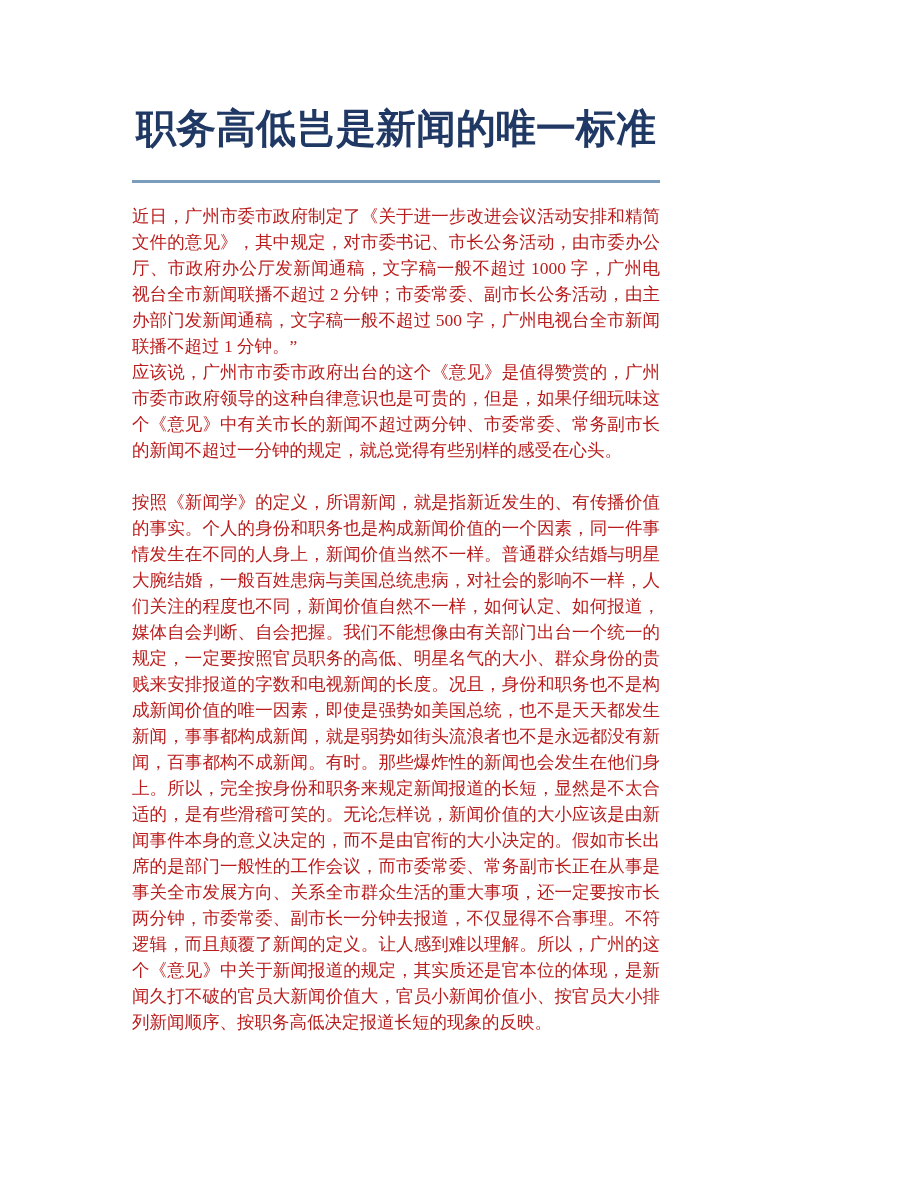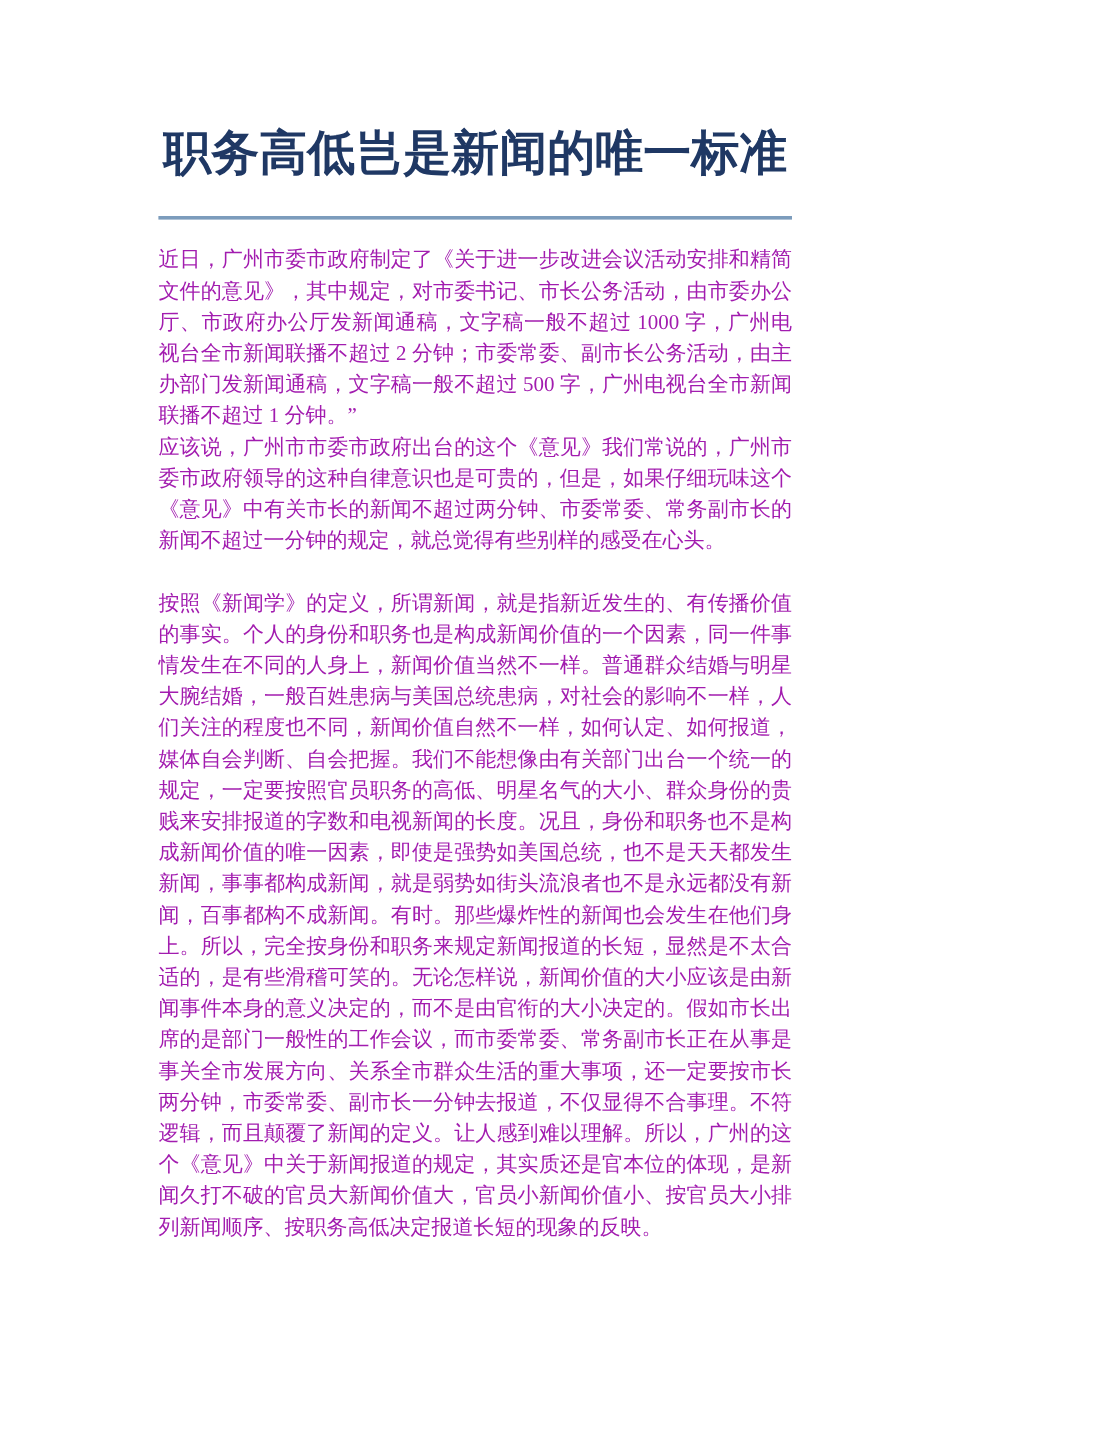--- a/index.html
+++ b/index.html
@@ -36,34 +36,34 @@
     margin-top: 24px;
     border: none;
   }
   .article-body {
     margin-top: 20px;
   }
   .para {
     margin: 0;
     font-size: 17.5px;
     line-height: 26px;
-    color: #a21caf;
+    color: #b91c1c;
     text-align: justify;
     text-justify: inter-ideograph;
     word-break: break-all;
   }
   .para:empty {
     height: 26px;
   }
 </style>
 </head>
 <body>
 
 <div class="page">
   <h1 class="title">职务高低岂是新闻的唯一标准</h1>
   <div class="title-rule"></div>
   <div class="article-body">
       <p class="para">近日，广州市委市政府制定了《关于进一步改进会议活动安排和精简文件的意见》，其中规定，对市委书记、市长公务活动，由市委办公厅、市政府办公厅发新闻通稿，文字稿一般不超过 1000 字，广州电视台全市新闻联播不超过 2 分钟；市委常委、副市长公务活动，由主办部门发新闻通稿，文字稿一般不超过 500 字，广州电视台全市新闻联播不超过 1 分钟。”</p>
-      <p class="para">应该说，广州市市委市政府出台的这个《意见》我们常说的，广州市委市政府领导的这种自律意识也是可贵的，但是，如果仔细玩味这个《意见》中有关市长的新闻不超过两分钟、市委常委、常务副市长的新闻不超过一分钟的规定，就总觉得有些别样的感受在心头。</p>
+      <p class="para">应该说，广州市市委市政府出台的这个《意见》是值得赞赏的，广州市委市政府领导的这种自律意识也是可贵的，但是，如果仔细玩味这个《意见》中有关市长的新闻不超过两分钟、市委常委、常务副市长的新闻不超过一分钟的规定，就总觉得有些别样的感受在心头。</p>
       <p class="para"></p>
       <p class="para">按照《新闻学》的定义，所谓新闻，就是指新近发生的、有传播价值的事实。个人的身份和职务也是构成新闻价值的一个因素，同一件事情发生在不同的人身上，新闻价值当然不一样。普通群众结婚与明星大腕结婚，一般百姓患病与美国总统患病，对社会的影响不一样，人们关注的程度也不同，新闻价值自然不一样，如何认定、如何报道，媒体自会判断、自会把握。我们不能想像由有关部门出台一个统一的规定，一定要按照官员职务的高低、明星名气的大小、群众身份的贵贱来安排报道的字数和电视新闻的长度。况且，身份和职务也不是构成新闻价值的唯一因素，即使是强势如美国总统，也不是天天都发生新闻，事事都构成新闻，就是弱势如街头流浪者也不是永远都没有新闻，百事都构不成新闻。有时。那些爆炸性的新闻也会发生在他们身上。所以，完全按身份和职务来规定新闻报道的长短，显然是不太合适的，是有些滑稽可笑的。无论怎样说，新闻价值的大小应该是由新闻事件本身的意义决定的，而不是由官衔的大小决定的。假如市长出席的是部门一般性的工作会议，而市委常委、常务副市长正在从事是事关全市发展方向、关系全市群众生活的重大事项，还一定要按市长两分钟，市委常委、副市长一分钟去报道，不仅显得不合事理。不符逻辑，而且颠覆了新闻的定义。让人感到难以理解。所以，广州的这个《意见》中关于新闻报道的规定，其实质还是官本位的体现，是新闻久打不破的官员大新闻价值大，官员小新闻价值小、按官员大小排列新闻顺序、按职务高低决定报道长短的现象的反映。</p>
     </div>
 </div>
 
 </body></html>

